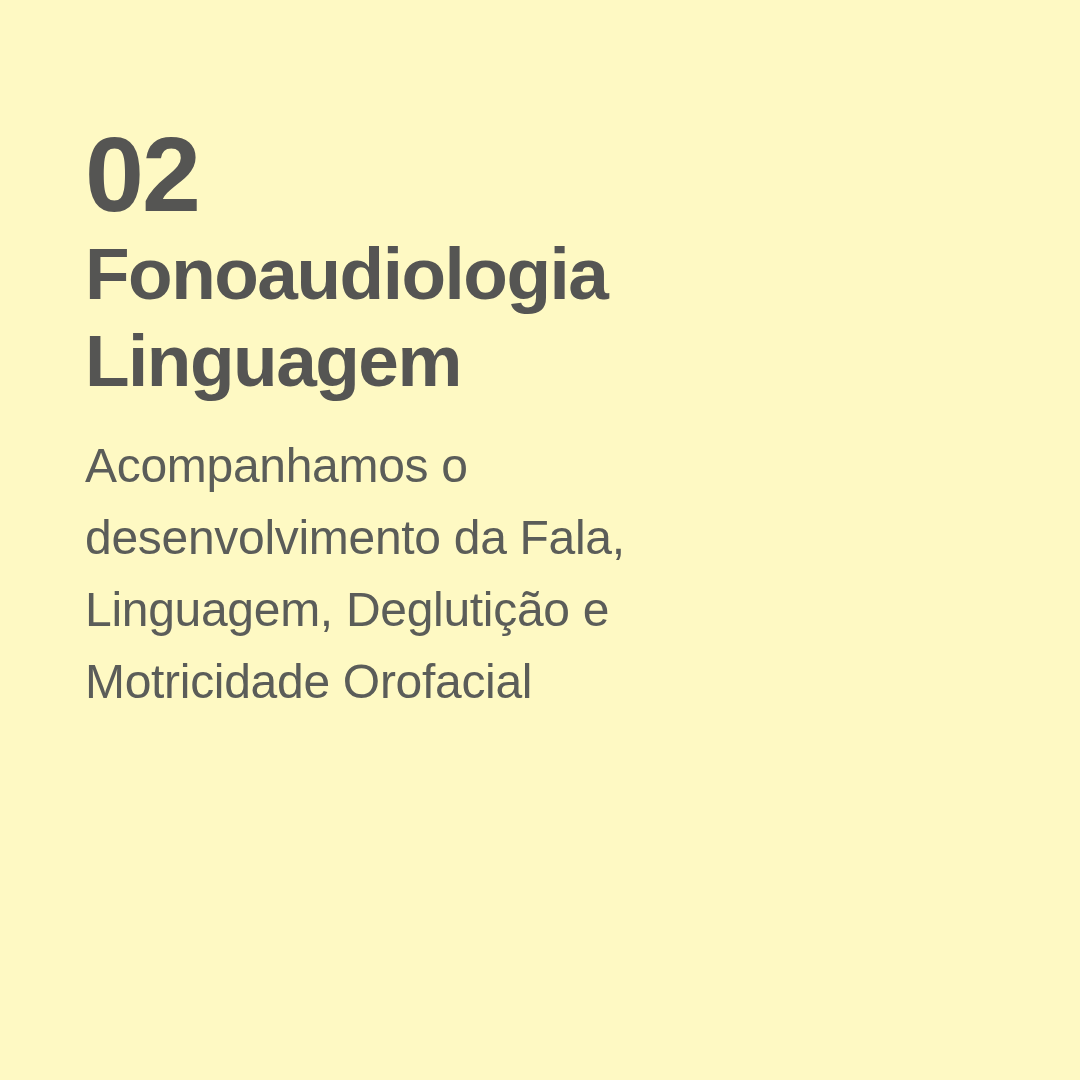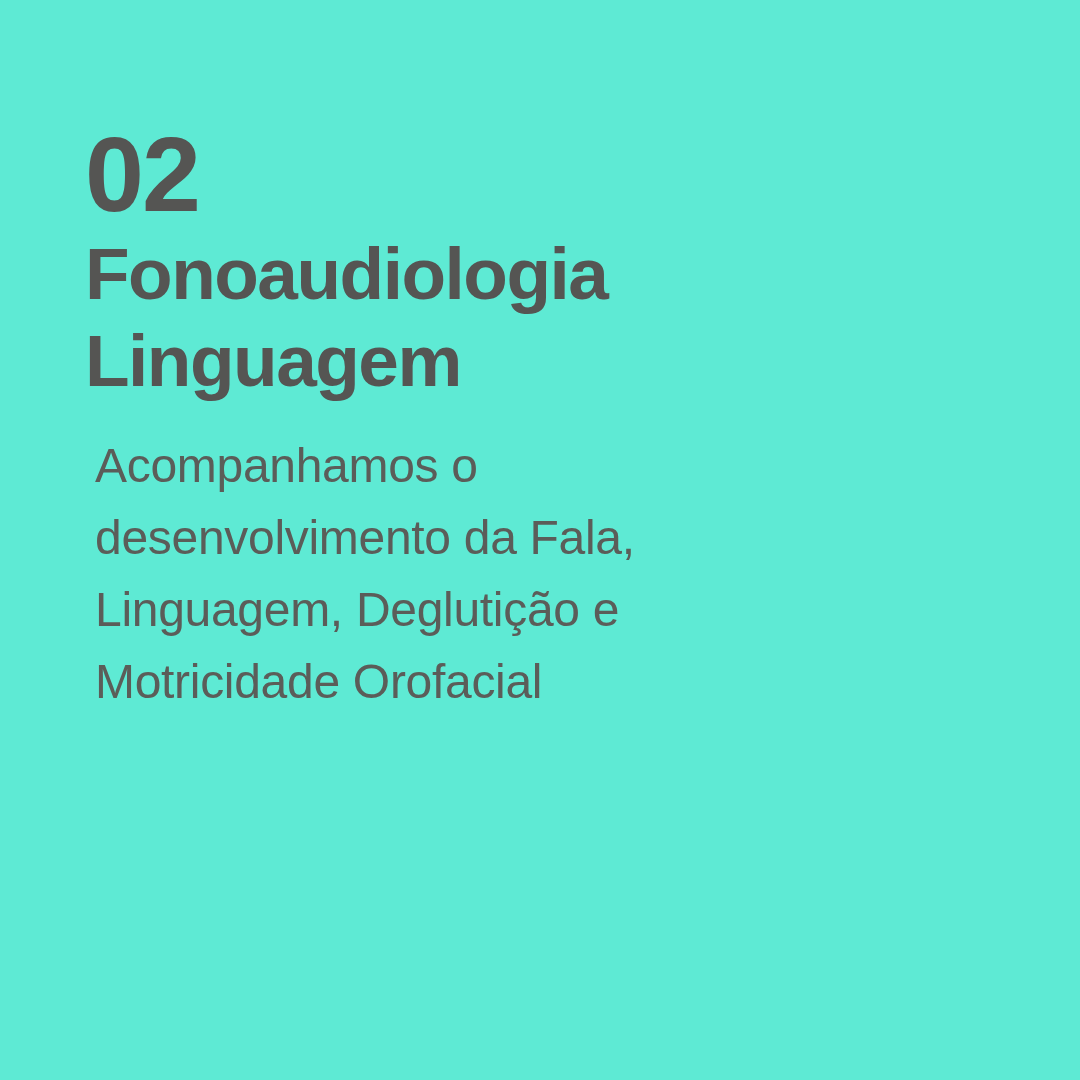--- a/index.html
+++ b/index.html
@@ -10,21 +10,21 @@
     width: 1080px;
     height: 1080px;
     overflow: hidden;
     font-family: "Liberation Sans", sans-serif;
   }
 
   #slide {
     position: relative;
     width: 1080px;
     height: 1080px;
-    background: #5eead4;
+    background: #fef9c3;
     box-sizing: border-box;
     overflow: hidden;
   }
 
   #content-block {
     position: absolute;
     left: 85px;
     top: 118px;
     width: 760px;
   }
@@ -53,21 +53,21 @@
     width: 700px;
   }
 
   #service-description {
     font-family: "Liberation Sans", sans-serif;
     font-weight: normal;
     font-size: 48px;
     line-height: 72px;
     letter-spacing: -0.3px;
     color: #5b5d59;
-    margin: 10px;
+    margin: 0;
     padding: 0;
     margin-top: 26px;
     width: 700px;
   }
 </style>
 </head>
 <body>
 
 <div id="slide">
 

